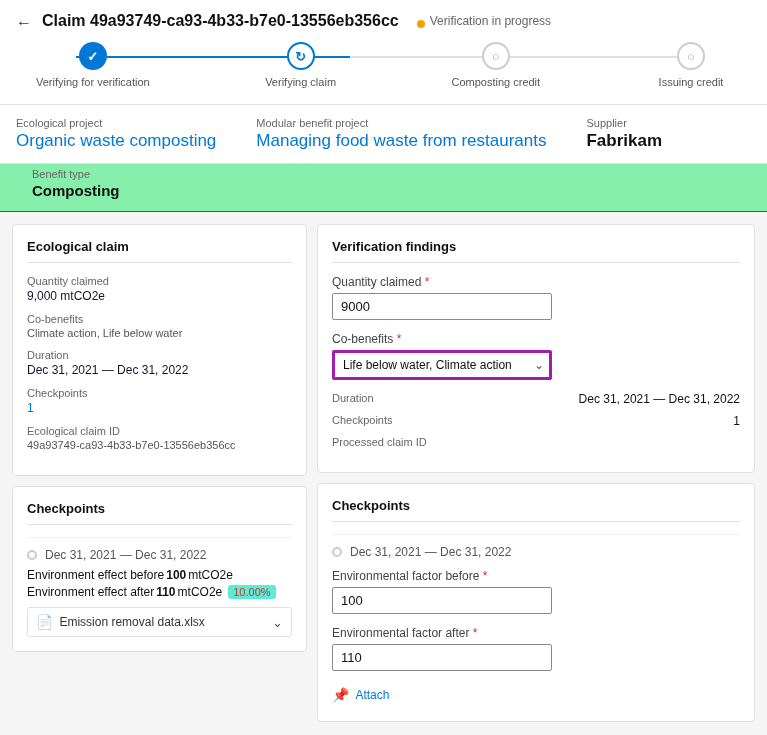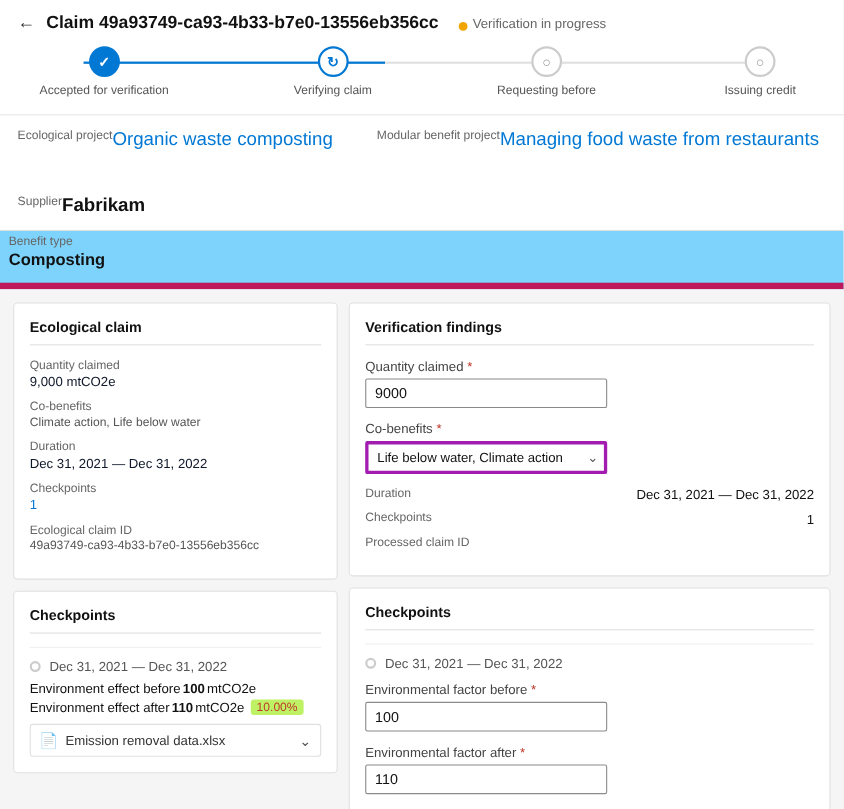--- a/index.html
+++ b/index.html
@@ -115,41 +115,42 @@
       padding: 12px 16px;
       border-bottom: 1px solid #e0e0e0;
     }
     .info-row {
       display: flex;
       gap: 40px;
       flex-wrap: wrap;
     }
     .info-item {
       display: flex;
+      flex-direction: column;
     }
     .info-label {
       font-size: 11px;
       color: #666;
       margin-bottom: 2px;
     }
     .info-value {
       font-size: 17px;
       color: #0078d4;
       font-weight: 500;
       cursor: pointer;
     }
     .info-value.dark {
       color: #111;
       font-weight: 700;
       cursor: default;
     }
     .benefit-section {
-      background: #7dd3fc;
-      padding: 4px 16px 12px 8px;
-      border-bottom: 6px solid #be185d;
+      background: #86efac;
+      padding: 4px 16px 12px 32px;
+      border-bottom: 1px solid #be185d;
     }
     .benefit-label {
       font-size: 11px;
       color: #666;
       margin-bottom: 2px;
     }
     .benefit-value {
       font-size: 15px;
       font-weight: 700;
       color: #111;
@@ -229,21 +230,21 @@
       color: #111;
       margin-bottom: 3px;
       display: flex;
       align-items: center;
       gap: 2px;
     }
     .env-line .num {
       font-weight: 600;
     }
     .badge-increase {
-      background: #bef264;
+      background: #5eead4;
       color: #c0392b;
       font-size: 11px;
       padding: 1px 5px;
       border-radius: 3px;
       margin-left: 4px;
       text-align: right;
     }
     .file-row {
       display: flex;
       align-items: center;
@@ -375,29 +376,29 @@
       <span>Verification in progress</span>
     </div>
   </div>
 
   <div class="progress-bar">
     <div class="progress-line"></div>
     <div class="progress-line-filled"></div>
 
     <div class="step">
       <div class="step-circle completed">✓</div>
-      <span class="step-label">Accepted for verification</span>
+      <span class="step-label">Verifying for verification</span>
     </div>
     <div class="step">
       <div class="step-circle in-progress">↻</div>
       <span class="step-label">Verifying claim</span>
     </div>
     <div class="step">
       <div class="step-circle pending">○</div>
-      <span class="step-label">Requesting before</span>
+      <span class="step-label">Composting credit</span>
     </div>
     <div class="step">
       <div class="step-circle pending">○</div>
       <span class="step-label">Issuing credit</span>
     </div>
   </div>
 </div>
 
 <div class="info-section">
   <div class="info-row">

